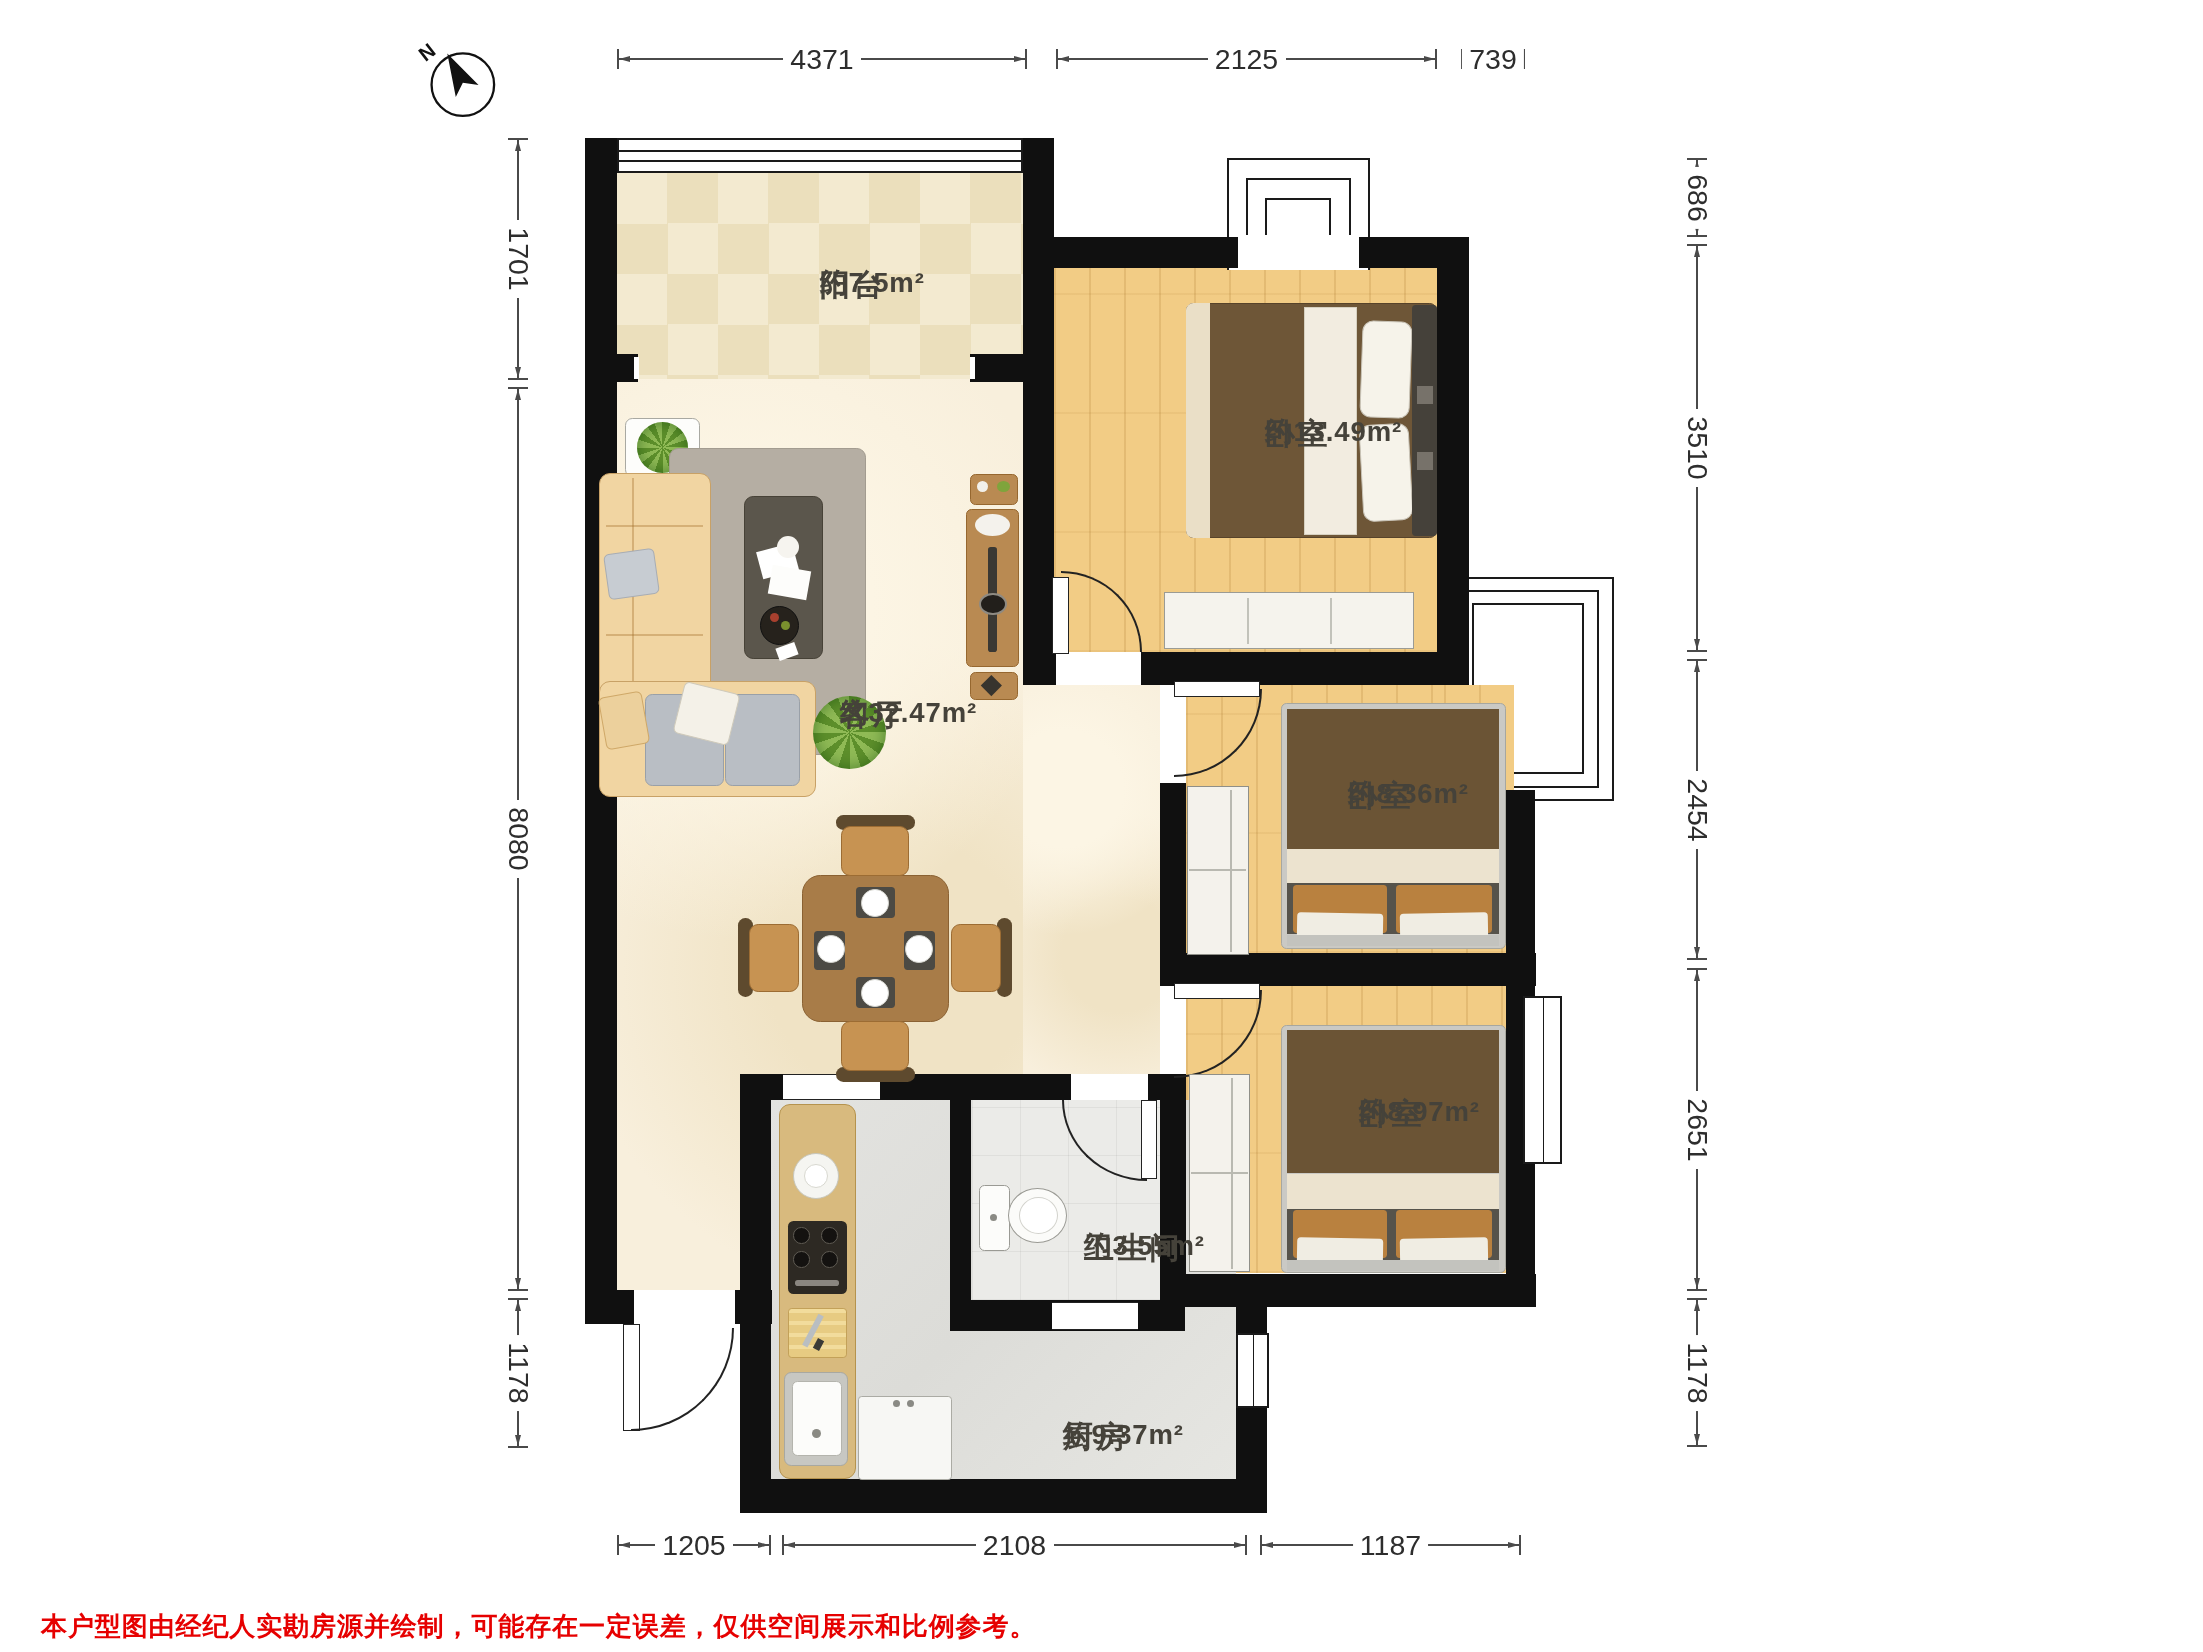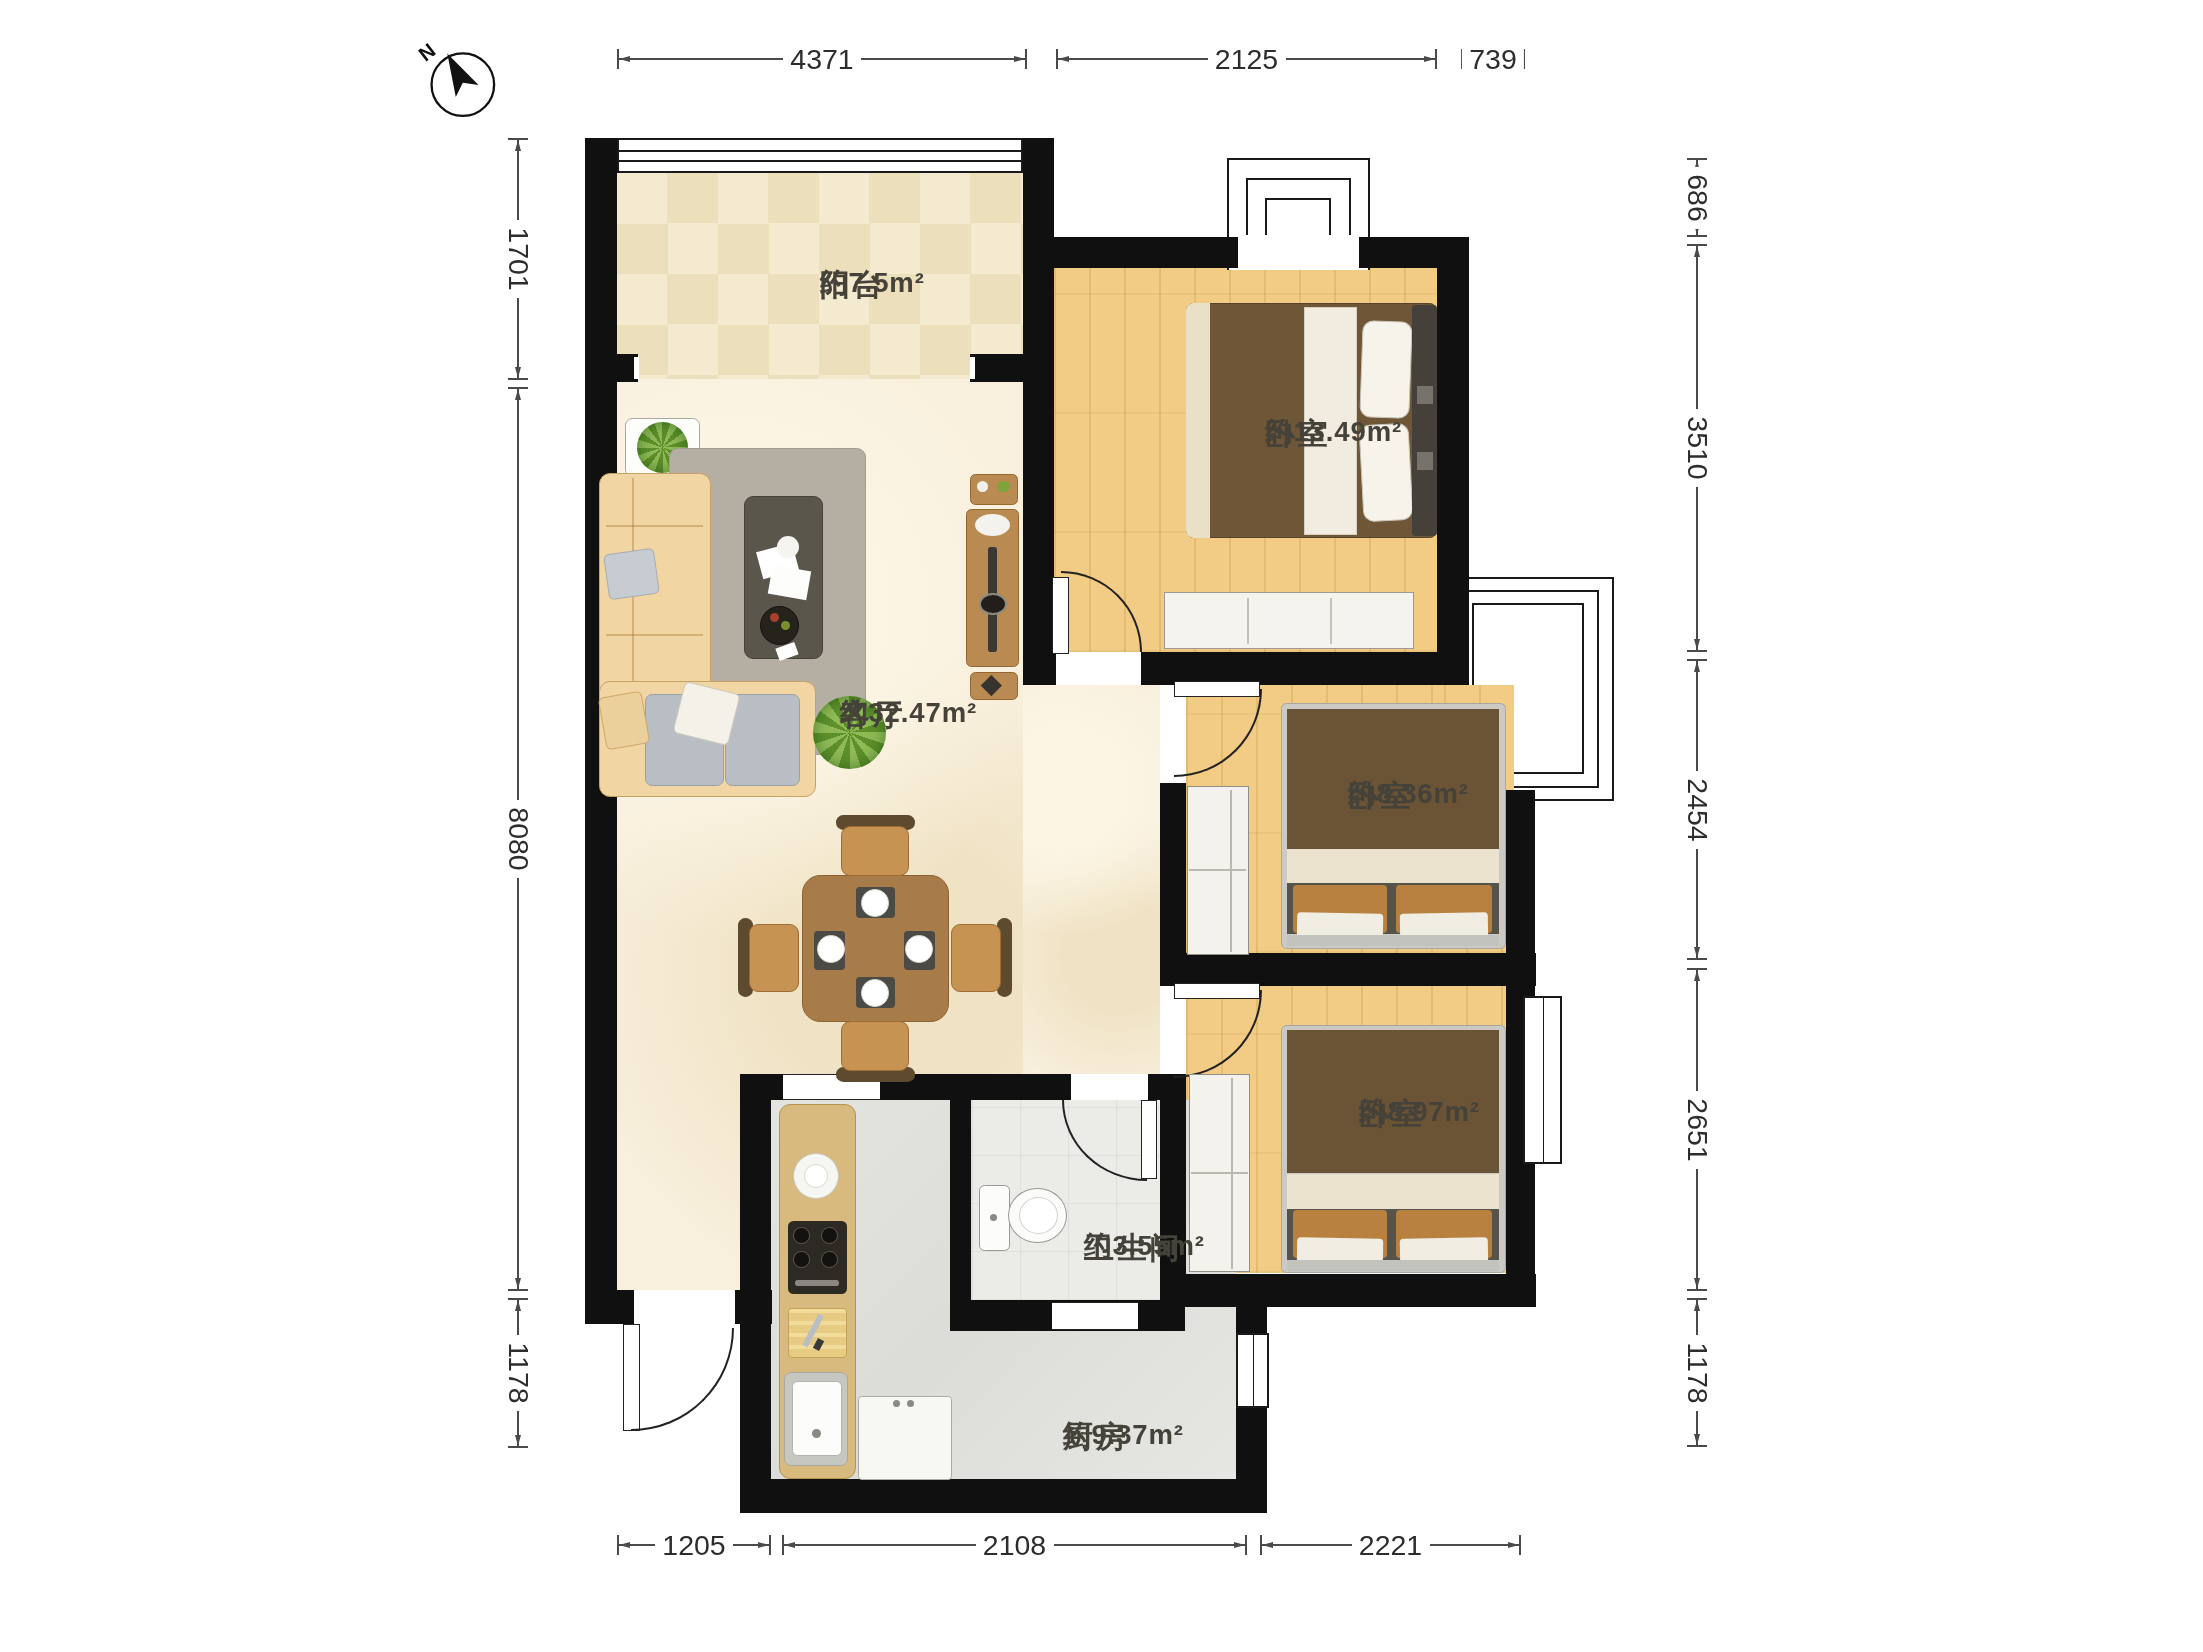--- a/index.html
+++ b/index.html
@@ -386,18 +386,19 @@
       <i class="ah a"></i>
       <i class="ah b"></i>
       <span class="dlabel">2108</span>
     </div>
   <div class="dim h" style="left:1260px;top:1527px;width:261px">
       <i class="bar"></i>
       <i class="tick a"></i>
       <i class="tick b"></i>
       <i class="ah a"></i>
       <i class="ah b"></i>
-      <span class="dlabel">2221</span>
-    </div>
-
+      <span class="dlabel">1187</span>
+    </div>
+
+  <div id="disclaimer">本户型图由经纪人实勘房源并绘制，可能存在一定误差，仅供空间展示和比例参考。</div>
 
 </div>
 
 
 </body></html>

